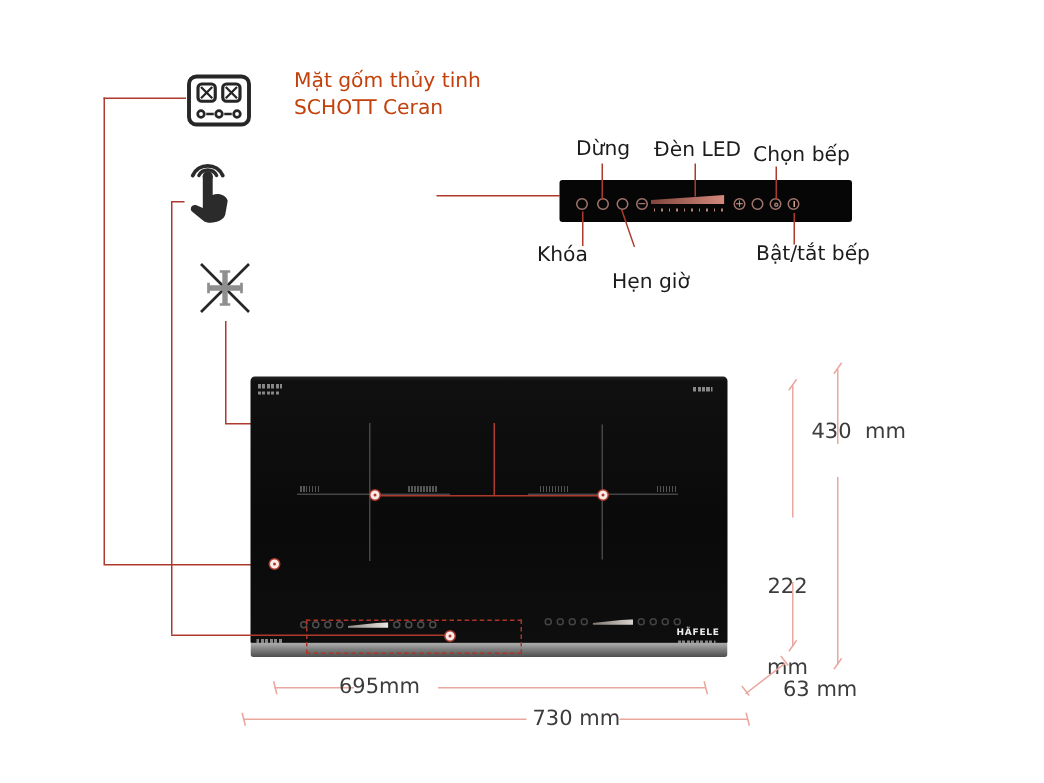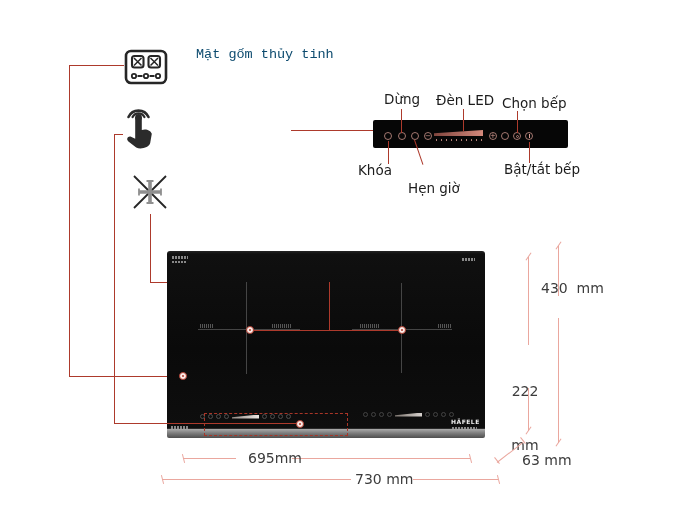--- a/index.html
+++ b/index.html
@@ -13,21 +13,21 @@
   .dtick{position:absolute;width:9px;height:1px;background:#eaa79e;}
   .dtickv{position:absolute;width:1px;height:9px;background:#eaa79e;transform:rotate(-14deg);}
 
   .marker{position:absolute;width:8px;height:8px;border:1px solid #ad3a2c;border-radius:50%;
           background:#fbeae6;box-sizing:border-box;z-index:6;}
   .marker::after{content:"";position:absolute;left:2px;top:2px;width:2px;height:2px;border-radius:50%;background:#ad3a2c;}
 
   
   .feat{position:absolute;font-size:13.5px;line-height:17.5px;white-space:nowrap;}
   .feat-title{font-weight:bold;letter-spacing:.2px;color:#1b1b1b;}
-  .feat-line{color:#0c4a6e;font-family:Liberation Mono, monospace;}
+  .feat-line{color:#c2410c;}
 
   
   .plabel{position:absolute;font-size:13.5px;color:#1c1c1c;white-space:nowrap;}
   .bar{position:absolute;left:373px;top:120px;width:195px;height:28px;background:#060606;border-radius:2px;}
   .bicon{position:absolute;top:132px;width:8px;height:8px;border:1px solid rgba(214,156,146,.75);
          border-radius:50%;box-sizing:border-box;}
   .bicon.glyph::before{position:absolute;left:0;top:-1px;width:6px;text-align:center;
          color:#d89c92;font-size:7px;line-height:8px;}
   .bicon.minus::before{content:"−";}
   .bicon.plus::before{content:"+";}
@@ -90,20 +90,21 @@
   </svg>
 
   <svg class="abs" style="left:128px;top:170px" width="44" height="44" viewBox="0 0 44 44">
     <path d="M6 6 L38 38 M38 6 L6 38" stroke="#262626" stroke-width="1.8"></path>
     <path d="M22 11 V33 M11 22 H33" stroke="#8f8f8f" stroke-width="3.6"></path>
     <path d="M18.5 11 h7 M18.5 33 h7 M11 18.5 v7 M33 18.5 v7" stroke="#8f8f8f" stroke-width="1.8"></path>
   </svg>
 
   <div class="feat" style="left:196px;top:46px">
     <div class="feat-line">Mặt gốm thủy tinh</div>
+    <div class="feat-line">SCHOTT Ceran</div>
   </div>
 
   <div class="feat" style="left:196px;top:113px">
   </div>
 
 
   <div class="cl" style="left:69px;top:65px;width:55px;height:1px"></div>
   <div class="cl" style="left:69px;top:65px;width:1px;height:311px"></div>
   <div class="cl" style="left:69px;top:376px;width:112px;height:1px"></div>
   <div class="marker" style="left:179px;top:372px"></div>
@@ -204,21 +205,21 @@
   <div class="dtick" style="left:524px;top:430px;transform:rotate(-55deg)"></div>
   <div class="dimtext small2" style="left:508px;top:346px;width:34px">
     <div>222</div>
     <div>mm</div>
   </div>
 
   <div class="dl" style="left:183px;top:458px;width:53px;height:1px"></div>
   <div class="dl" style="left:292px;top:458px;width:178px;height:1px"></div>
   <div class="dtickv" style="left:183px;top:454px"></div>
   <div class="dtickv" style="left:470px;top:454px"></div>
-  <div class="dimtext" style="left:248px;top:450px">695mm</div>
+  <div class="dimtext" style="left:226px;top:450px">695mm</div>
 
   <div class="dl" style="left:162px;top:479px;width:189px;height:1px"></div>
   <div class="dl" style="left:413px;top:479px;width:85px;height:1px"></div>
   <div class="dtickv" style="left:162px;top:475px"></div>
   <div class="dtickv" style="left:498px;top:475px"></div>
   <div class="dimtext" style="left:355px;top:471px">730 mm</div>
 
   <div class="dl" style="left:497px;top:462px;width:33px;height:1px;transform-origin:left center;transform:rotate(-37.6deg)"></div>
   <div class="dtick" style="left:493px;top:460px;transform:rotate(52deg);width:8px"></div>
   <div class="dtick" style="left:519px;top:440px;transform:rotate(52deg);width:8px"></div>

